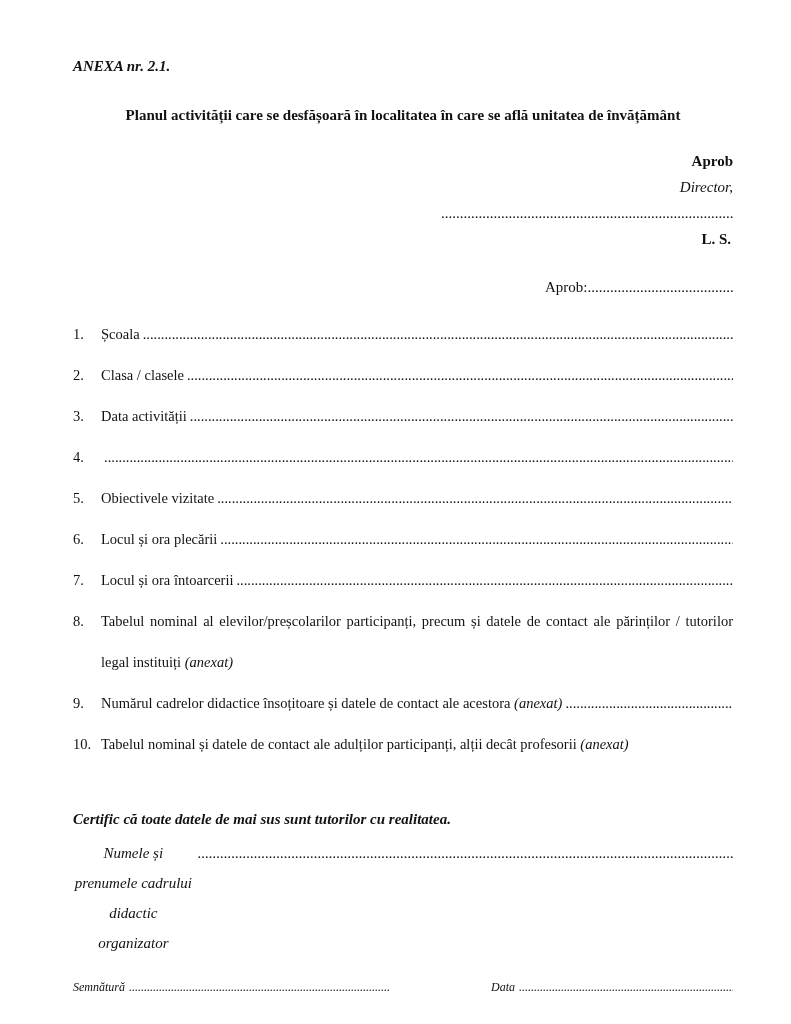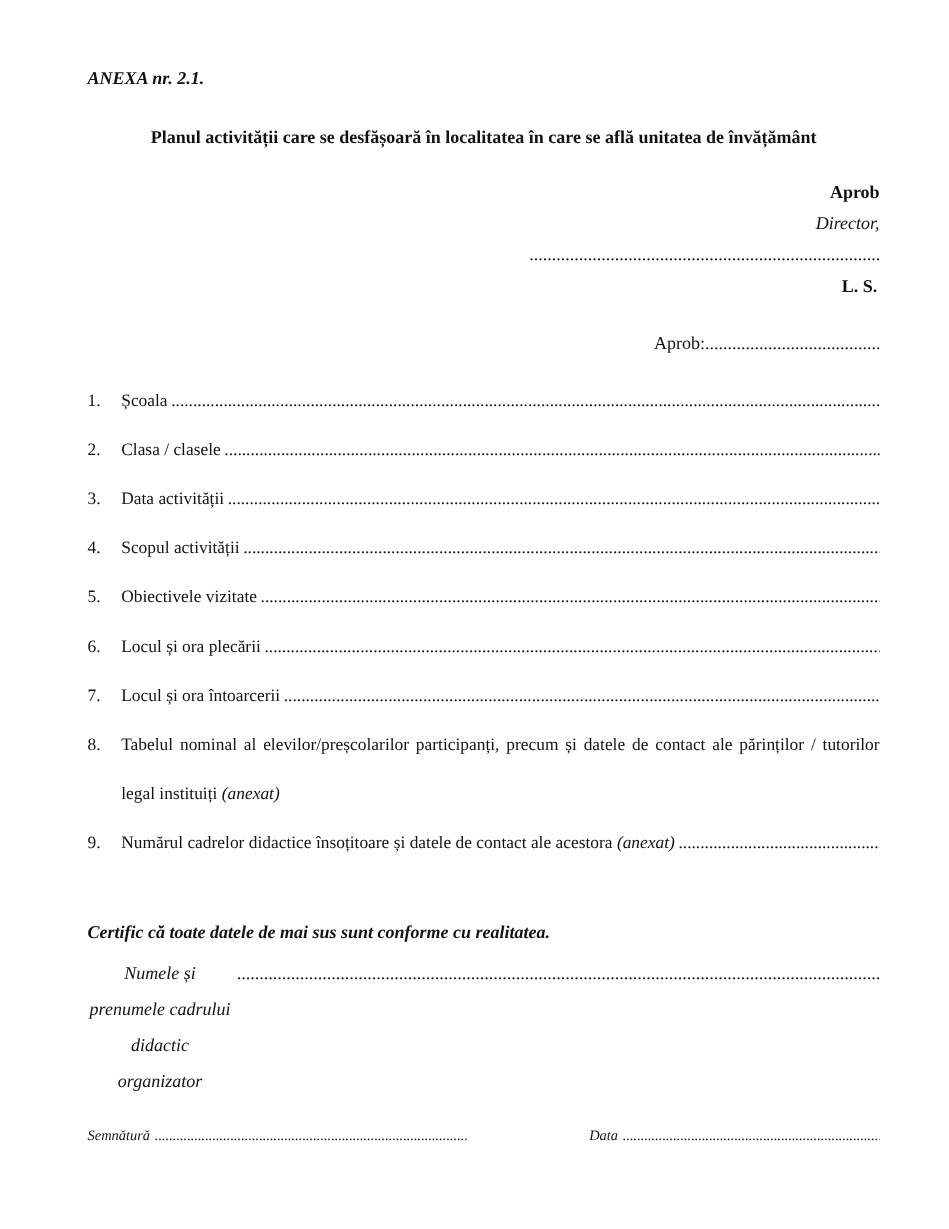--- a/index.html
+++ b/index.html
@@ -137,21 +137,20 @@
     </div>
 
     <div class="item">
       <span class="num">3.</span>
       <span class="label">Data activității</span>
       <span class="dots">...........................................................................................................................................................................................................................................................................................................................................................................</span>
     </div>
 
     <div class="item">
       <span class="num">4.</span>
-      <span class="label">Scopul activității</span>
       <span class="dots">...........................................................................................................................................................................................................................................................................................................................................................................</span>
     </div>
 
     <div class="item">
       <span class="num">5.</span>
       <span class="label">Obiectivele vizitate</span>
       <span class="dots">...........................................................................................................................................................................................................................................................................................................................................................................</span>
     </div>
 
     <div class="item">
@@ -170,24 +169,28 @@
       <span class="num">8.</span>
       <span class="para"><span>Tabelul nominal al elevilor/preșcolarilor participanți, precum și datele de contact ale părinților / tutorilor legal instituiți</span> <span class="it">(anexat)</span></span>
     </div>
 
     <div class="item">
       <span class="num">9.</span>
       <span class="label"><span>Numărul cadrelor didactice  însoțitoare și datele de contact ale acestora</span> <span class="it">(anexat)</span></span>
       <span class="dots">...........................................................................................................................................................................................................................................................................................................................................................................</span>
     </div>
 
-
-  </div>
-
-  <div class="certify">Certific că toate datele de mai sus sunt conforme cu realitatea.</div>
+    <div class="item">
+      <span class="num">10.</span>
+      <span class="label"><span>Tabelul nominal și datele de contact ale adulților participanți, alții decât profesorii</span> <span class="it">(anexat)</span></span>
+    </div>
+
+  </div>
+
+  <div class="certify">Certific că toate datele de mai sus sunt tutorilor cu realitatea.</div>
 
   <div class="organizer">
     <span>Numele și prenumele cadrului didactic organizator</span>
     <span class="dots">...........................................................................................................................................................................................................................................................................................................................................................................</span>
   </div>
 
   <div class="sigrow">
     <span class="sig-left">
       <span>Semnătură</span>
       <span class="dots">...........................................................................................................................................................................................................................................................................................................................................................................</span>

